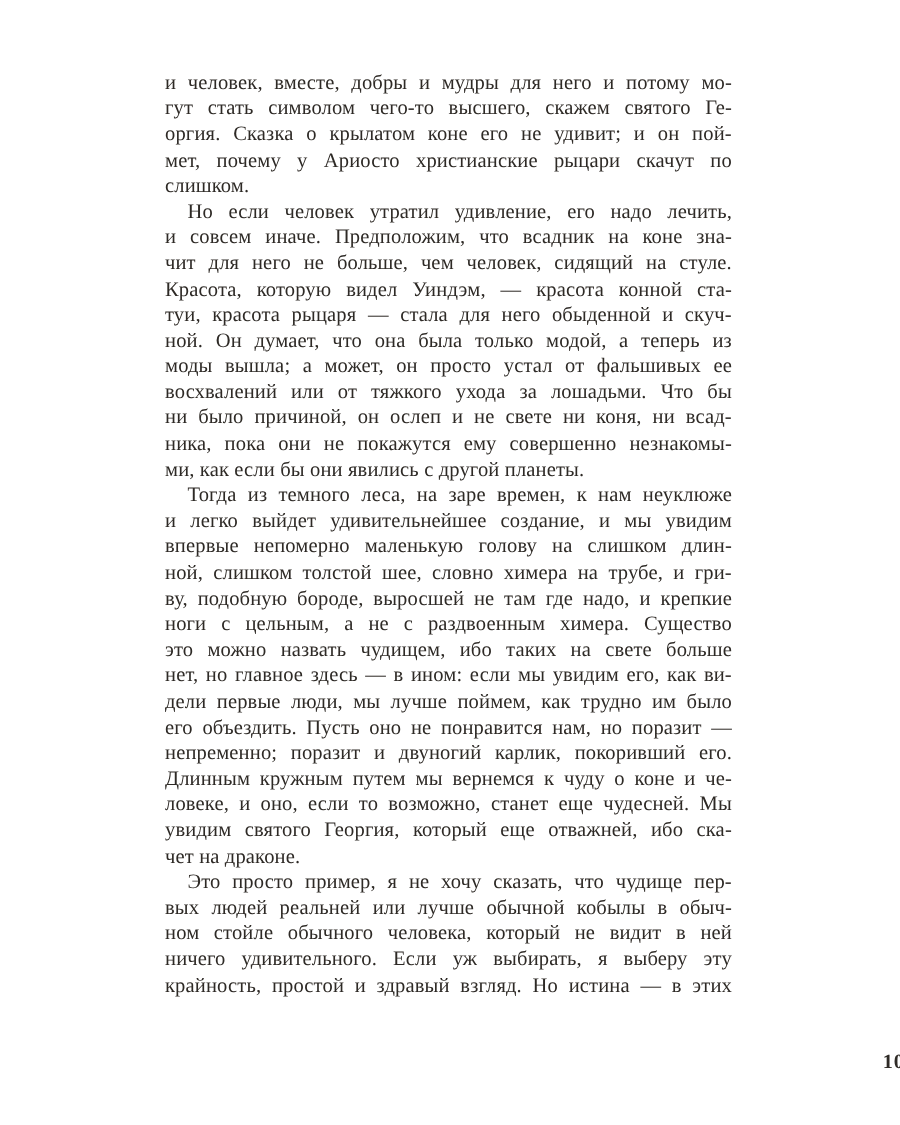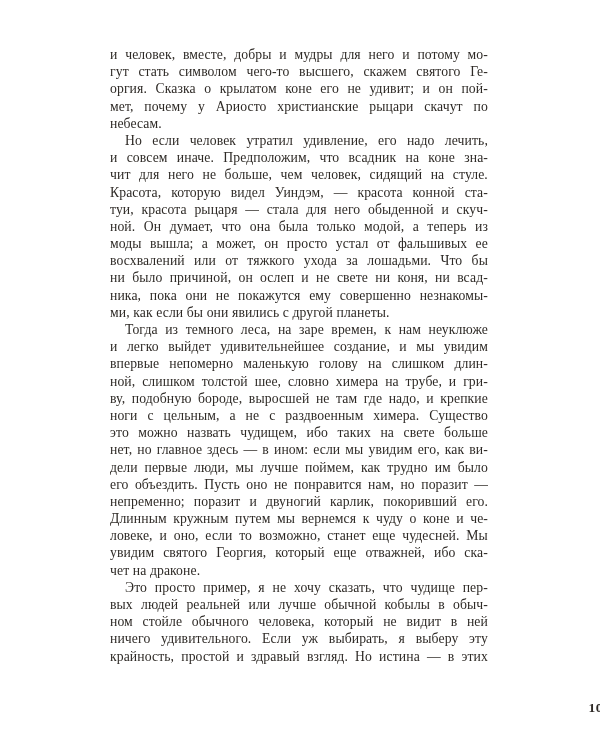--- a/index.html
+++ b/index.html
@@ -109,21 +109,21 @@
         <div class="line justified">
           <span>мет,</span>
           <span>почему</span>
           <span>у</span>
           <span>Ариосто</span>
           <span>христианские</span>
           <span>рыцари</span>
           <span>скачут</span>
           <span>по</span>
         </div>
-        <div class="line">небесам.</div>
+        <div class="line">слишком.</div>
       </div>
       <div class="paragraph">
         <div class="line indent justified">
           <span>Но</span>
           <span>если</span>
           <span>человек</span>
           <span>утратил</span>
           <span>удивление,</span>
           <span>его</span>
           <span>надо</span>

